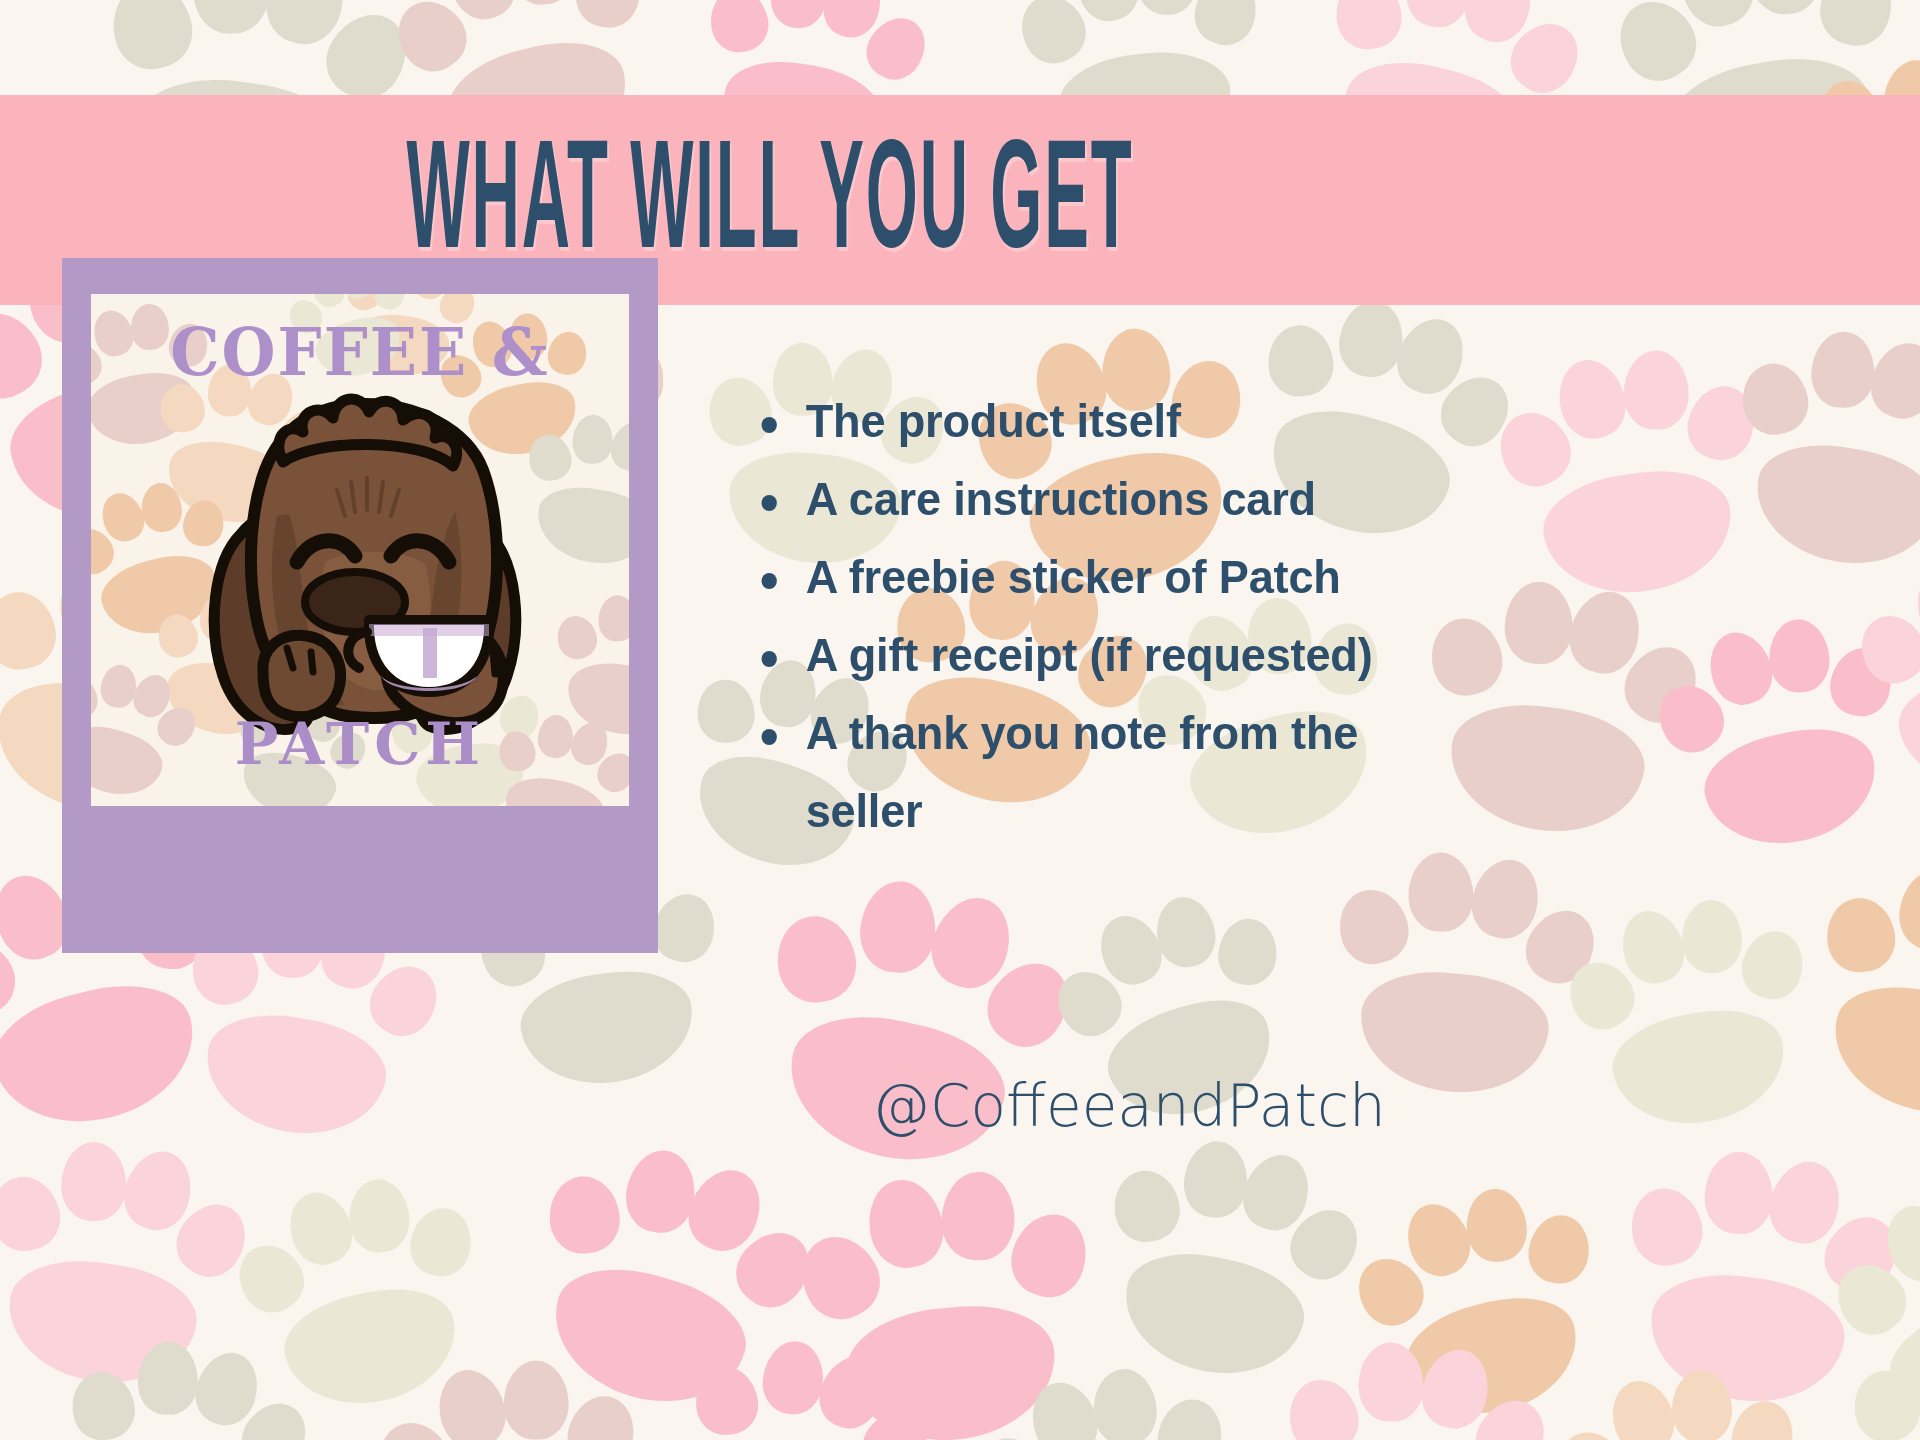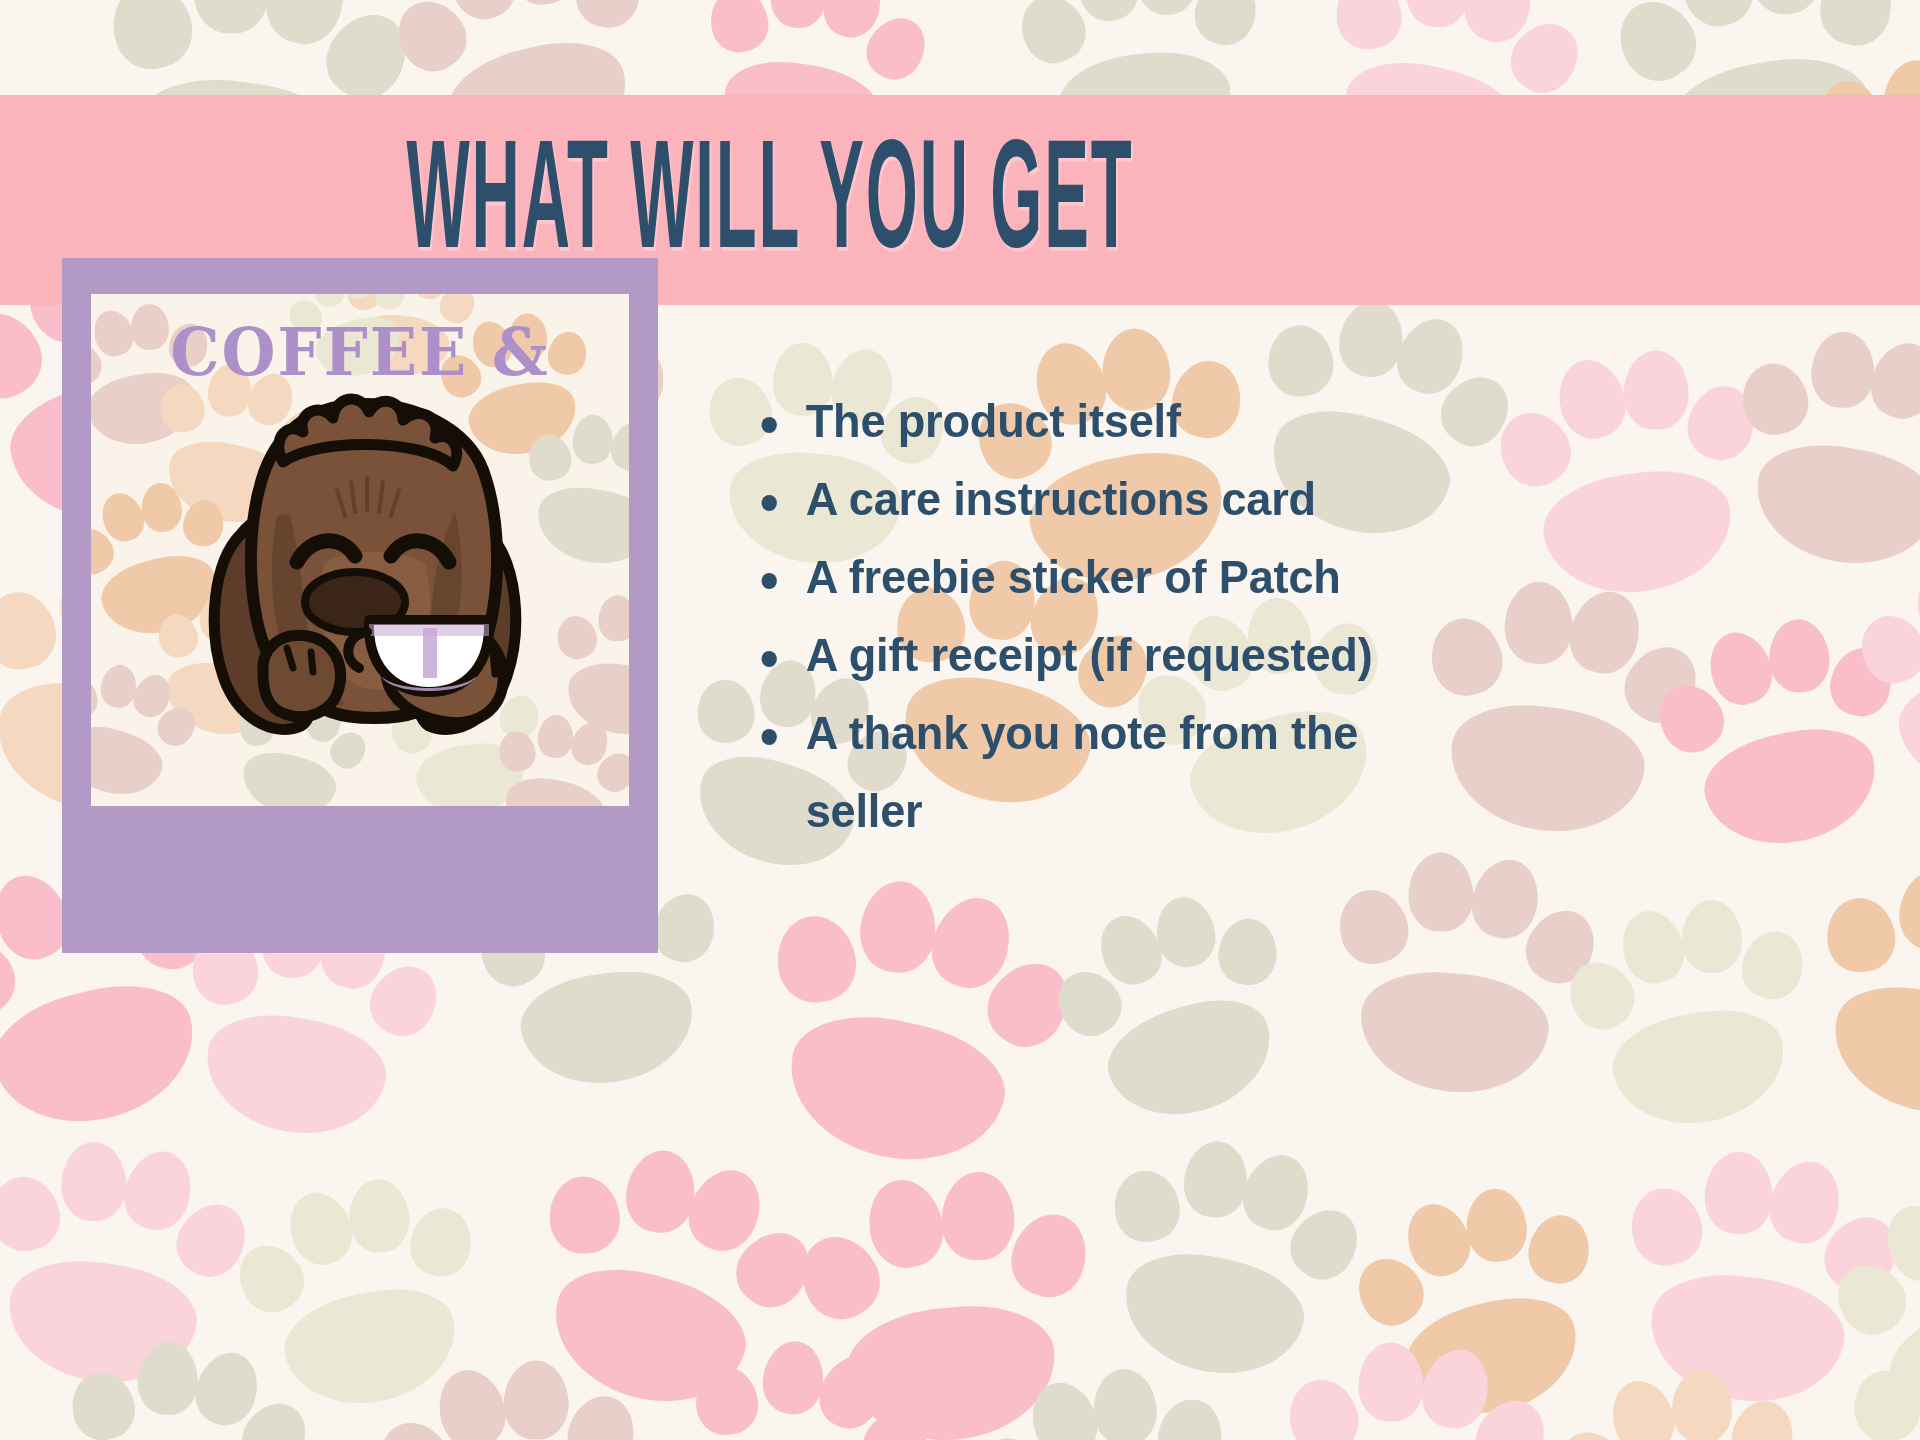--- a/index.html
+++ b/index.html
@@ -645,25 +645,27 @@
 
         <path d="M212 266 C192 268 186 292 204 302" fill="none" stroke="#140e06" stroke-width="10" stroke-linecap="round"></path>
 
         <path d="M108 306 C106 282 126 266 152 270 C178 274 190 298 184 322 C178 346 152 356 130 348 C112 342 108 326 108 306 Z" fill="#6f4a33" stroke="#140e06" stroke-width="11" stroke-linejoin="round"></path>
         <g stroke="#140e06" stroke-width="7" fill="none" stroke-linecap="round">
           <path d="M132 282 L138 302"></path>
             <path d="M156 286 L158 306"></path>
         </g>
       </svg>
 
+      <div id="logo-patch-text">PATCH</div>
     </div>
   </div>
 
   <ul id="benefit-list">
     <li><span class="dot"></span><span>The product itself</span></li>
     <li><span class="dot"></span><span>A care instructions card</span></li>
     <li><span class="dot"></span><span>A freebie sticker of Patch</span></li>
     <li><span class="dot"></span><span>A gift receipt (if requested)</span></li>
     <li><span class="dot"></span><span>A thank you note from the seller</span></li>
   </ul>
 
+  <div id="handle">@CoffeeandPatch</div>
 
 </div>
 
 </body></html>

